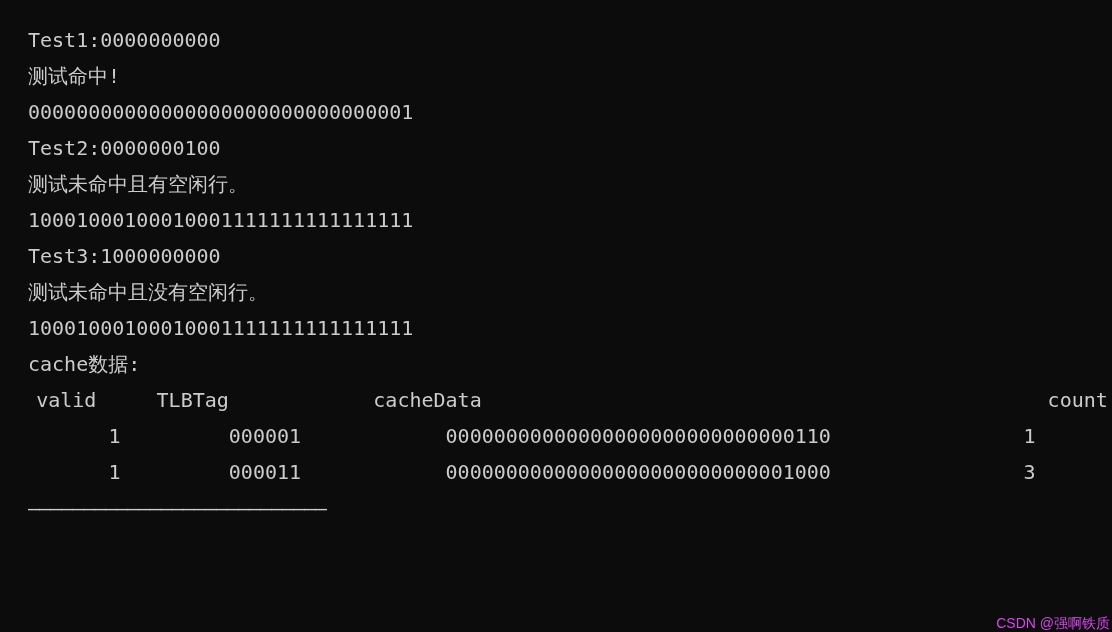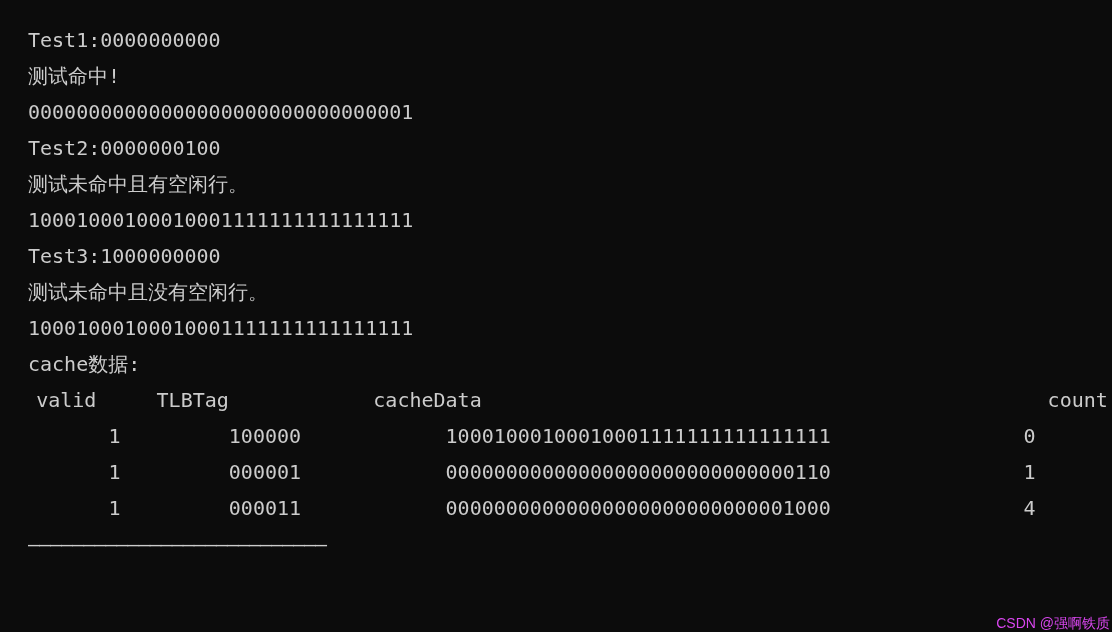--- a/index.html
+++ b/index.html
@@ -51,19 +51,18 @@
 <div class="terminal-line">Test2:0000000100</div>
 <div class="terminal-line">测试未命中且有空闲行。</div>
 <div class="terminal-line">10001000100010001111111111111111</div>
 <div class="terminal-line">Test3:1000000000</div>
 <div class="terminal-line">测试未命中且没有空闲行。</div>
 <div class="terminal-line">10001000100010001111111111111111</div>
 <div class="terminal-line"></div>
 <div class="terminal-line">cache数据:</div>
 <div class="table-row" id="table-header">valid     TLBTag            cacheData                                               count</div>
 <div id="table-body">
-    <div class="table-row">1         100000            10001000100010001111111111111111                0</div>
     <div class="table-row">1         000001            00000000000000000000000000000110                1</div>
-    <div class="table-row">1         000011            00000000000000000000000000001000                4</div>
+    <div class="table-row">1         000011            00000000000000000000000000001000                3</div>
   </div>
 <div class="separator">———————————————————————————</div>
 
 <div class="watermark">CSDN @强啊铁质</div>
 
 </body></html>

